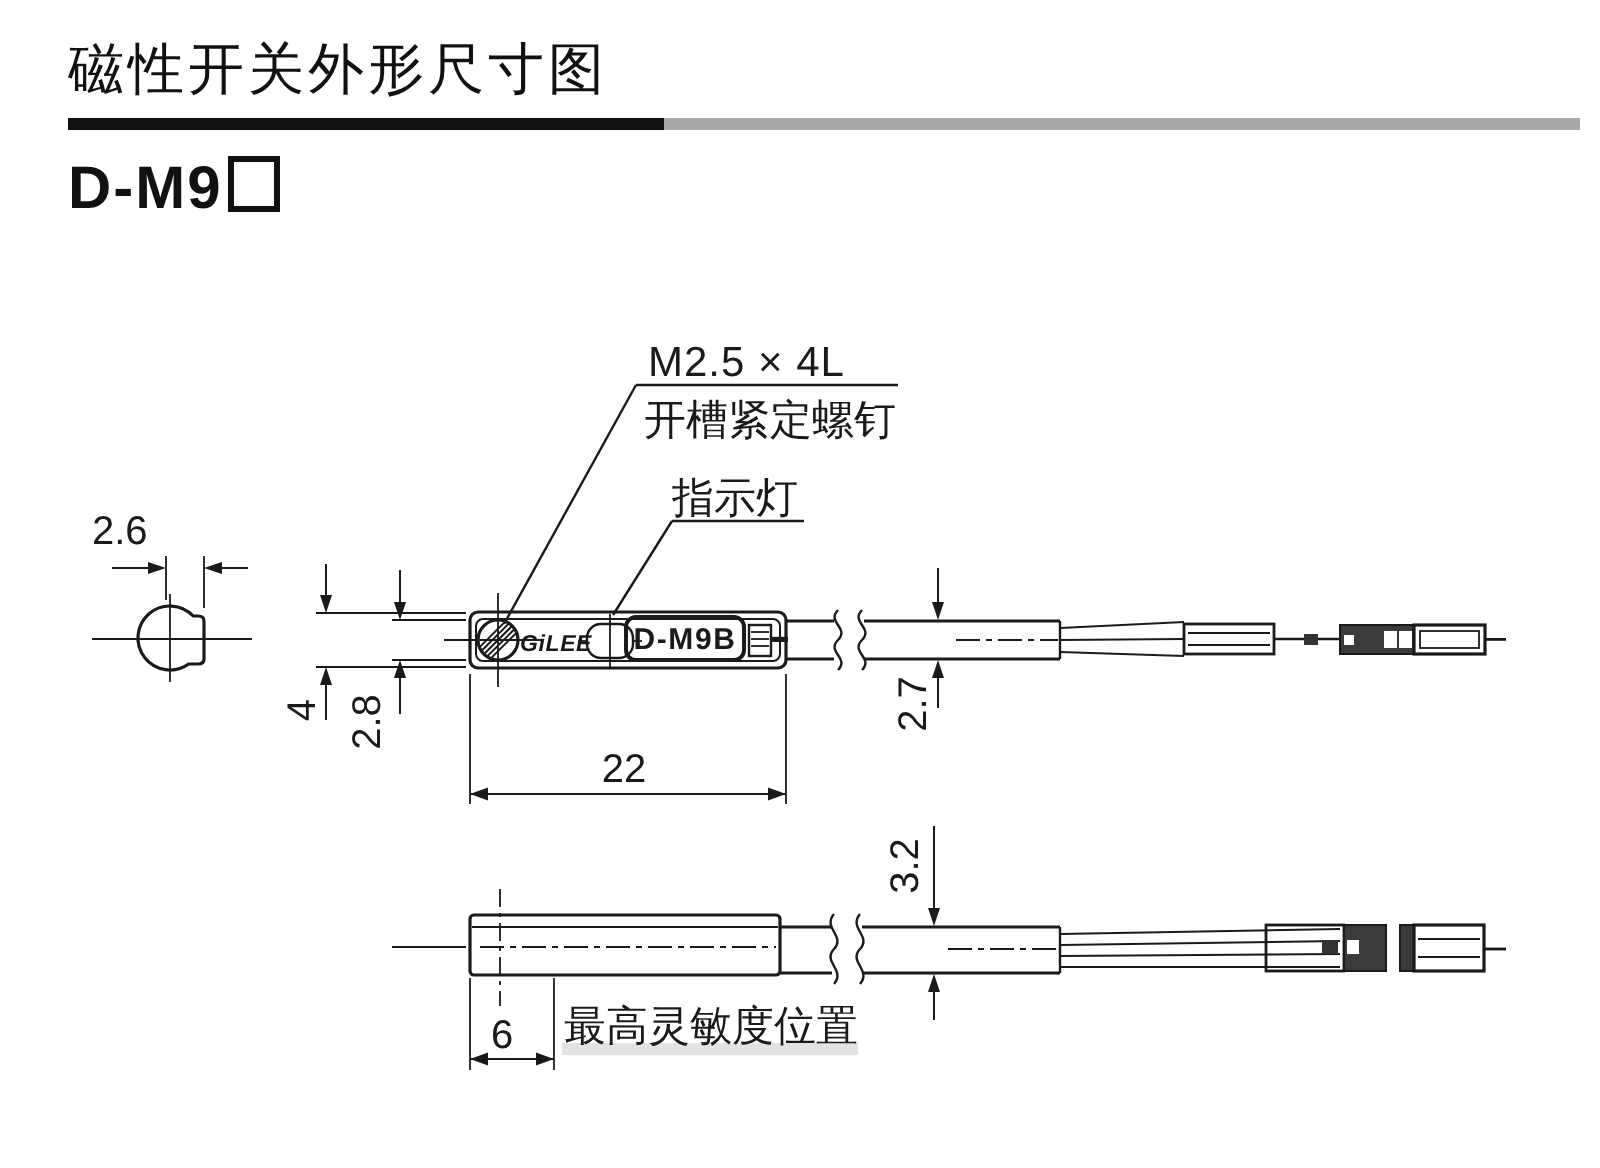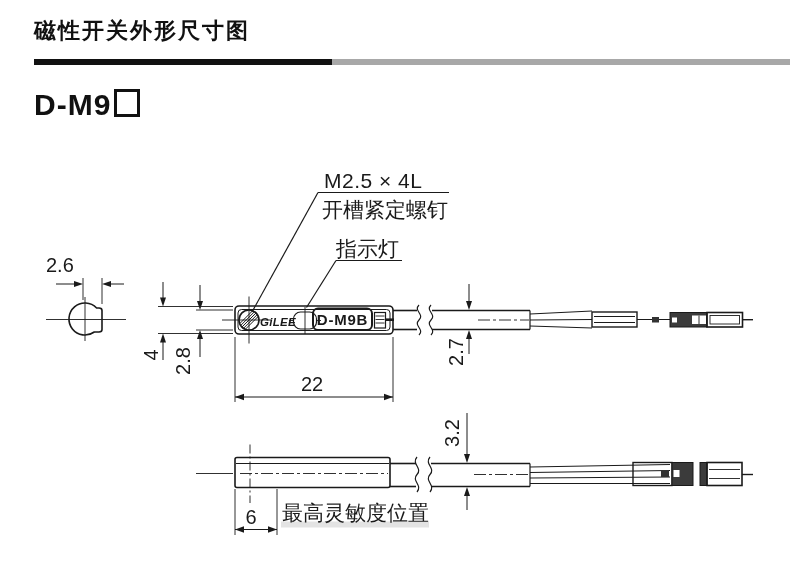--- a/index.html
+++ b/index.html
@@ -1,24 +1,24 @@
 <!DOCTYPE html>
 <html><head>
 <meta charset="utf-8">
 <style>
   html,body{margin:0;padding:0;background:#ffffff;}
   body{width:800px;height:584px;position:relative;overflow:hidden;
        font-family:"Liberation Sans","DejaVu Sans",sans-serif;color:#111;}
   .abs{position:absolute;}
-  .page-title{left:34px;top:16px;font-size:22px;font-weight:bold;letter-spacing:2px;}
+  .page-title{left:34px;top:16px;font-size:28px;font-weight:normal;letter-spacing:2px;}
   .title-rule{left:34px;top:59px;width:756px;height:6px;font-size:0;}
   .title-rule .seg{display:inline-block;height:6px;vertical-align:top;}
   .rule-black{width:298px;background:#111111;}
   .rule-gray{width:458px;background:#a8a8a8;}
-  .model-line{left:34px;top:88px;font-size:30px;font-weight:bold;letter-spacing:1px;}
+  .model-line{left:34px;top:78px;font-size:30px;font-weight:bold;letter-spacing:1px;}
   .model-box{display:inline-block;width:20px;height:22px;border:3px solid #111;
              margin-left:3px;vertical-align:-2px;}
   svg{position:absolute;left:0;top:0;}
   svg text{font-family:"Liberation Sans","DejaVu Sans",sans-serif;fill:#1a1a1a;}
   .ln{stroke:#1a1a1a;fill:none;}
   .w16{stroke-width:1.6;} .w12{stroke-width:1.2;} .w10{stroke-width:1;}
   .thin{stroke-width:0.9;}
   .dimtxt{font-size:20px;}
   .lbltxt{font-size:21px;}
   .arrow{fill:#1a1a1a;stroke:none;}

